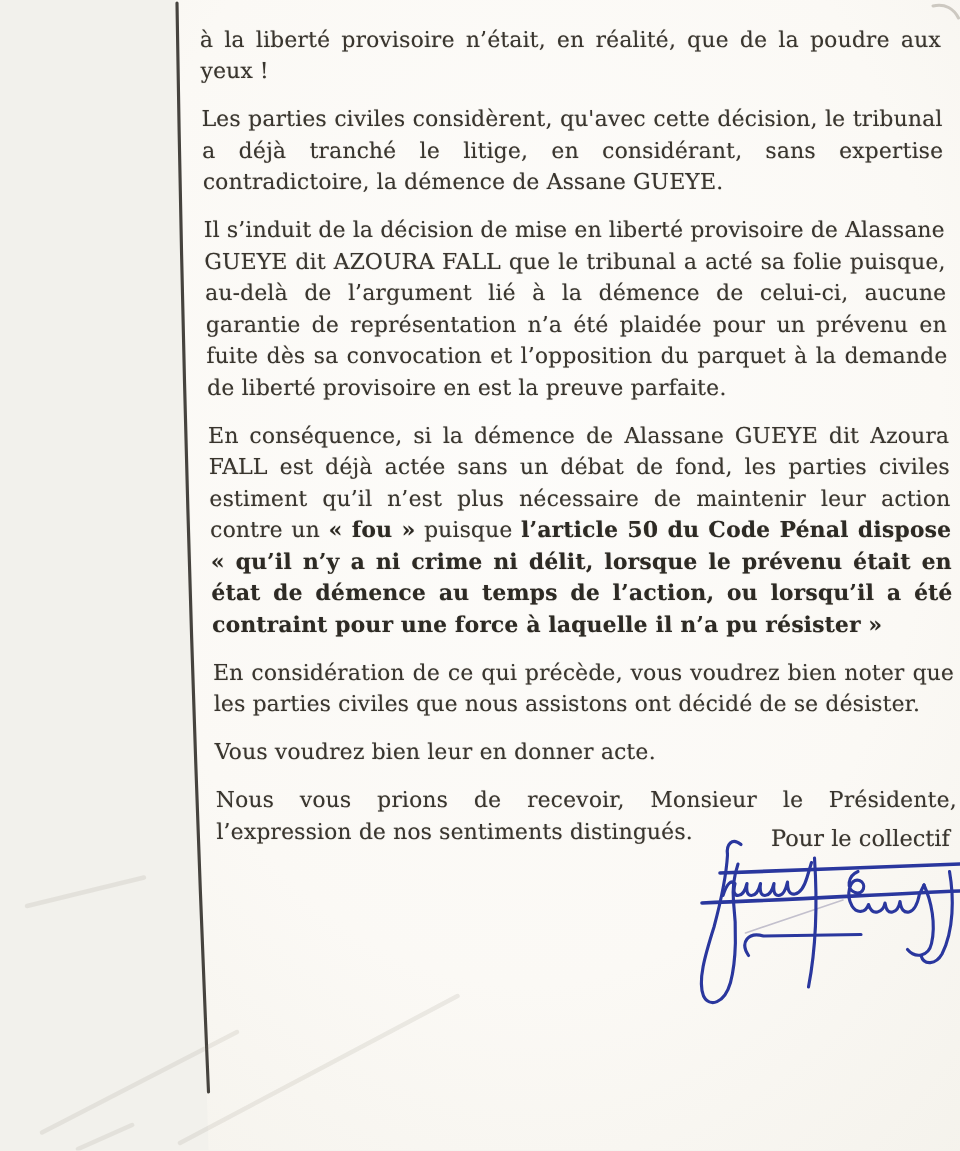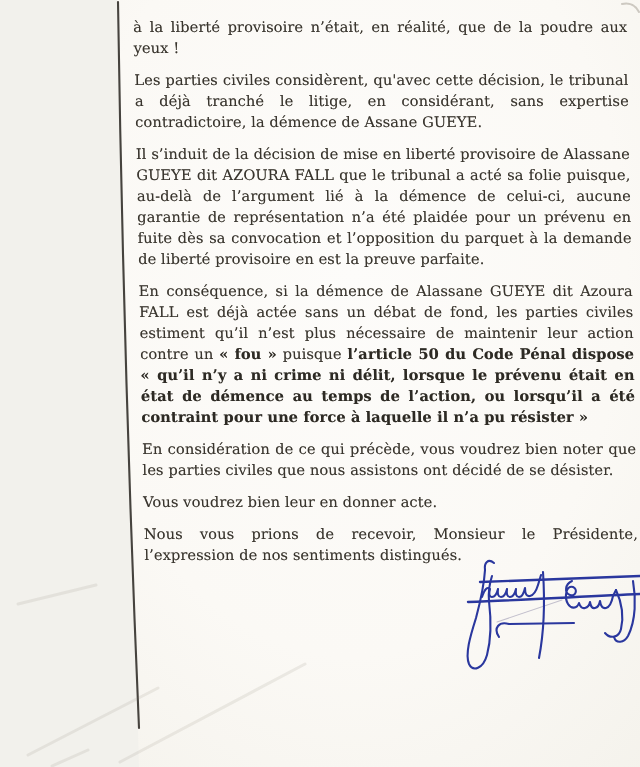--- a/index.html
+++ b/index.html
@@ -55,20 +55,23 @@
         <p><span>à la liberté provisoire n’était, en réalité, que de la poudre aux yeux !</span></p>
         <p><span>Les parties civiles considèrent, qu'avec cette décision, le tribunal a déjà tranché le litige, en considérant, sans expertise contradictoire, la démence de Assane GUEYE.</span></p>
         <p><span>Il s’induit de la décision de mise en liberté provisoire de Alassane GUEYE dit AZOURA FALL que le tribunal a acté sa folie puisque, au-delà de l’argument lié à la démence de celui-ci, aucune garantie de représentation n’a été plaidée pour un prévenu en fuite dès sa convocation et l’opposition du parquet à la demande de liberté provisoire en est la preuve parfaite.</span></p>
         <p><span>En conséquence, si la démence de Alassane GUEYE dit Azoura FALL est déjà actée sans un débat de fond, les parties civiles estiment qu’il n’est plus nécessaire de maintenir leur action  contre un </span><span class="b">« fou »</span><span> puisque </span><span class="b">l’article 50 du Code Pénal dispose « qu’il  n’y a ni crime ni délit, lorsque  le prévenu était en état de démence au temps de l’action, ou lorsqu’il a été contraint pour une force à laquelle il n’a pu résister »</span></p>
         <p><span>En considération de ce qui précède, vous voudrez bien noter que les parties civiles que nous assistons ont décidé de se désister.</span></p>
         <p><span>Vous voudrez bien leur en donner acte.</span></p>
         <p><span>Nous vous prions de recevoir, Monsieur le Présidente,  l’expression de nos sentiments distingués.</span></p>
       </div>
   </div>
 
+  <div class="closing">
+    <span>Pour le collectif</span>
+  </div>
 
   <svg class="signature" width="192" height="117" viewBox="0 0 192 117">
     <path class="sig-scratch" d="M47,66 L112,44"></path>
     <path class="sig-stroke heavy" d="M30,26 C80,24 140,22 190,20"></path>
     <path class="sig-stroke heavy" d="M18,46 C75,44 140,40 190,38"></path>
     <path class="sig-stroke" d="M44,7 C38,2 34,7 35,14 C34,31 30,47 26,62 C20,81 15,98 19,108 C23,116 33,113 37,99 C41,84 41,62 39,45 C38,34 40,26 42,20"></path>
     <path class="sig-stroke" d="M32,41 Q36,29 40,33 Q38,41 42,41 Q46,41 48,33 Q47,41 51,41 Q55,41 57,33 Q56,41 60,41 Q64,41 66,33 Q65,41 69,41 Q73,41 75,32 Q75,41 80,40 Q85,39 88,29 L91,19"></path>
     <path class="sig-stroke" d="M93,16 C95,46 94,76 89,102"></path>
     <path class="sig-stroke" d="M122,25 C115,28 114,37 120,39 C126,41 128,33 123,31 C116,29 114,41 118,48 C121,53 127,53 129,47 Q131,53 135,52 Q139,51 140,46 Q141,53 145,52 Q149,51 150,45 Q151,53 156,52 C160,51 162,45 163,40 L166,34"></path>
     <path class="sig-stroke" d="M49,81 C43,72 49,65 59,68 L124,67"></path>

